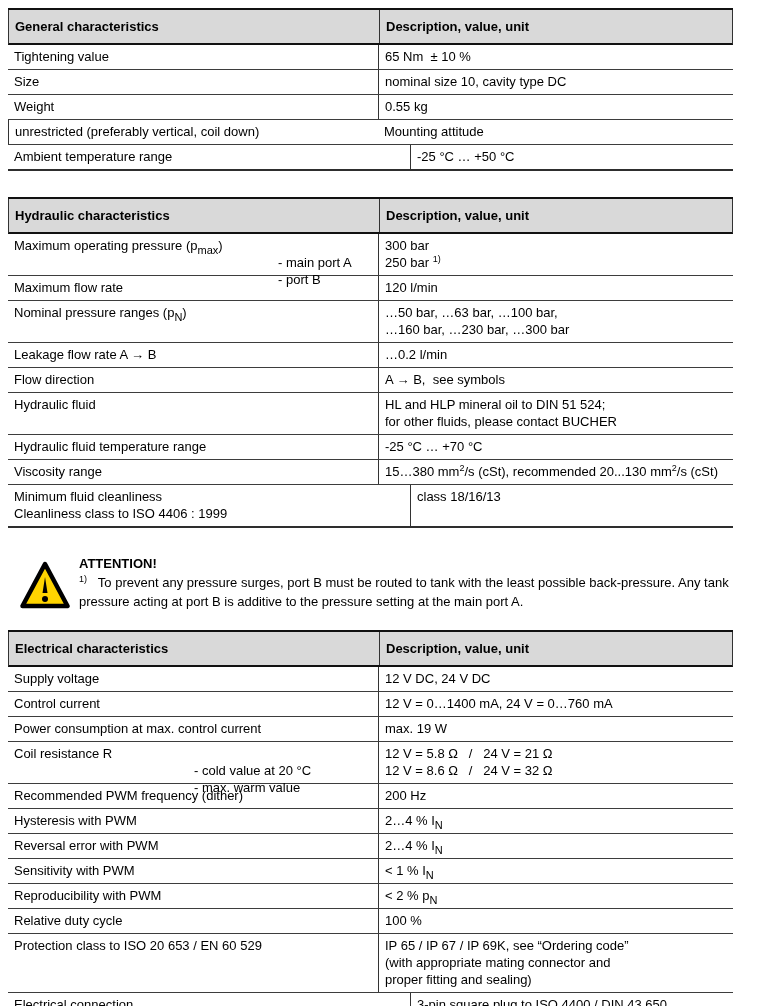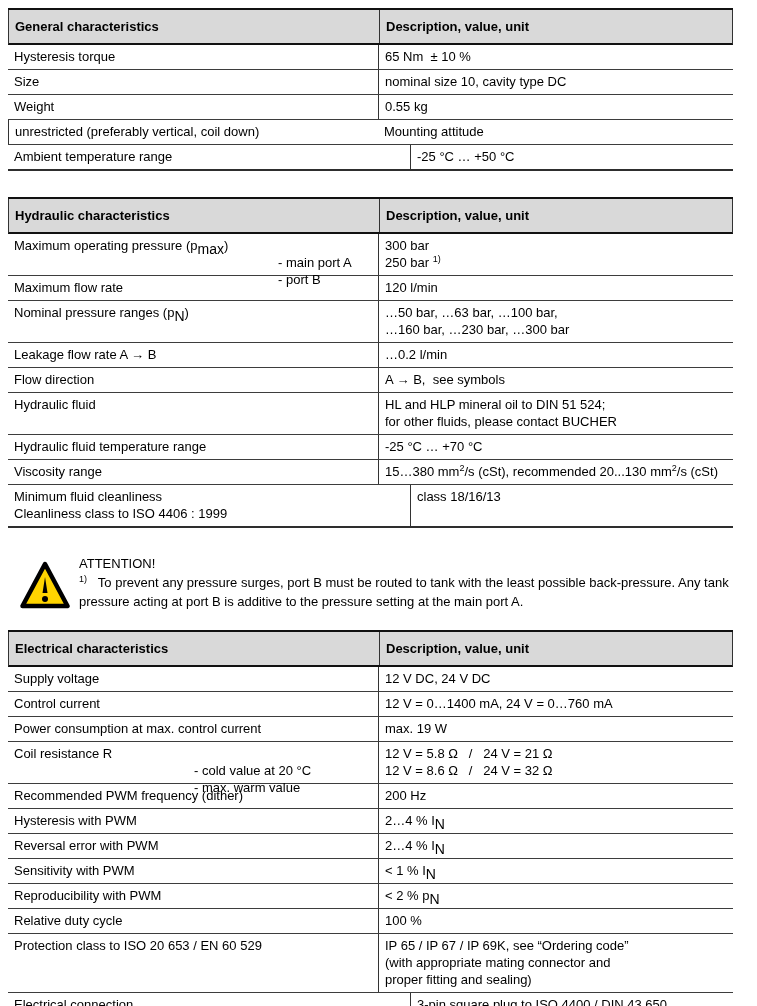--- a/index.html
+++ b/index.html
@@ -14,42 +14,42 @@
           font-weight:bold;}
   .t-head .t-cell{padding:8px 5px 8px 6px;line-height:17px;}
   .t-row{display:grid;grid-template-columns:370px 1fr;border-bottom:1px solid #3d3d3d;}
   .t-row:last-child{border-bottom:none;gap:32px;}
   .t-cell{padding:3px 6px 4px 6px;line-height:17px;}
   .c-left{position:relative;}
   .c-right{border-left:1px solid #333;}
   .sublbl{position:absolute;top:20px;white-space:nowrap;}
   .t-hydraulic .sublbl{left:270px;}
   .t-electrical .sublbl{left:186px;}
-  sub{font-size:14px;line-height:0;}
+  sub{font-size:11px;line-height:0;}
   sup{font-size:9px;line-height:0;}
 
   
   .attention{display:flex;align-items:flex-start;margin:4px 0 18px 6px;}
   .warn-icon{flex:none;width:50px;height:52px;margin:6px 9px 0 6px;}
   .att-body{flex:1;min-width:0;padding-right:2px;}
-  .att-title{font-weight:normal;line-height:19px;}
+  .att-title{font-weight:bold;line-height:19px;}
   .att-text{margin:0;line-height:19px;}
 </style>
 </head>
 <body>
 
 <div class="page">
 
   <section class="char-table t-general">
       <div class="t-head">
         <div class="t-cell c-left">General characteristics</div>
         <div class="t-cell c-right">Description, value, unit</div>
       </div>
       <div class="t-row">
-        <div class="t-cell c-left"><span>Hysteresis torque</span></div>
+        <div class="t-cell c-left"><span>Tightening value</span></div>
         <div class="t-cell c-right"><span>65 Nm&nbsp;&nbsp;± 10 %</span></div>
       </div>
       <div class="t-row">
         <div class="t-cell c-left"><span>Size</span></div>
         <div class="t-cell c-right"><span>nominal size 10, cavity type DC</span></div>
       </div>
       <div class="t-row">
         <div class="t-cell c-left"><span>Weight</span></div>
         <div class="t-cell c-right"><span>0.55 kg</span></div>
       </div>

